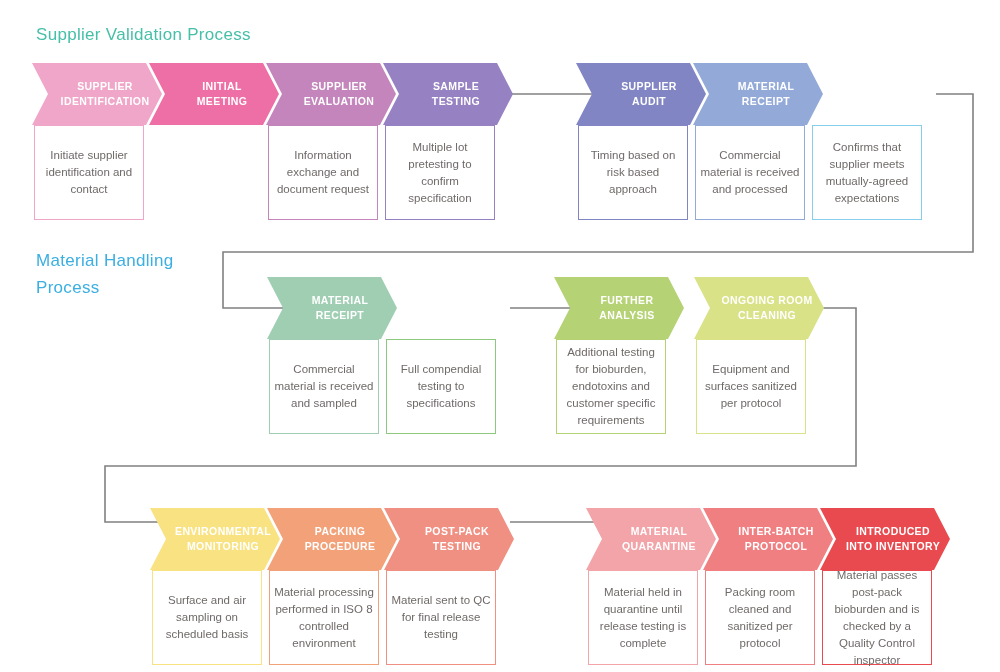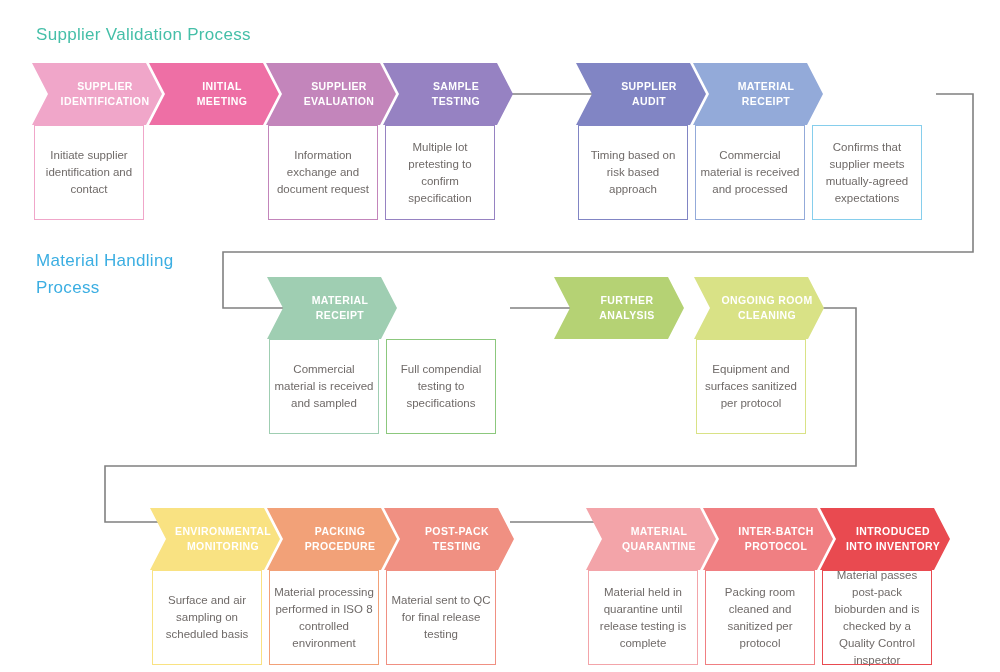--- a/index.html
+++ b/index.html
@@ -149,20 +149,23 @@
     <div class="desc-box" style="--c: #8CC87D;">
       <span>Full compendial testing to specifications</span>
     </div>
   </div>
 
   <div class="step r2 c3">
     <div class="chev" style="--c: #B5D274;">
       <span class="hl">FURTHER</span>
       <span class="hl">ANALYSIS</span>
     </div>
+    <div class="desc-box" style="--c: #B5D274;">
+      <span>Additional testing for bioburden, endotoxins and customer specific requirements</span>
+    </div>
   </div>
 
   <div class="step r2 c4">
     <div class="chev" style="--c: #D9E286;">
       <span class="hl">ONGOING ROOM</span>
       <span class="hl">CLEANING</span>
     </div>
     <div class="desc-box" style="--c: #D9E286;">
       <span>Equipment and surfaces sanitized per protocol</span>
     </div>

